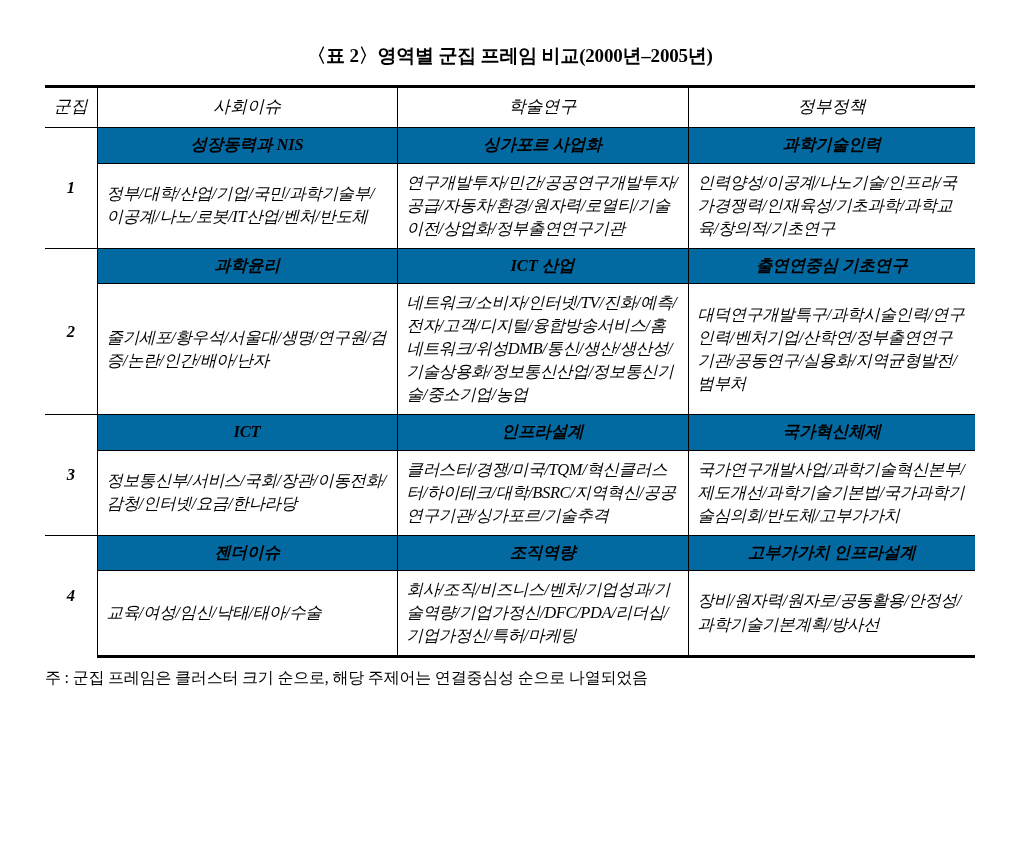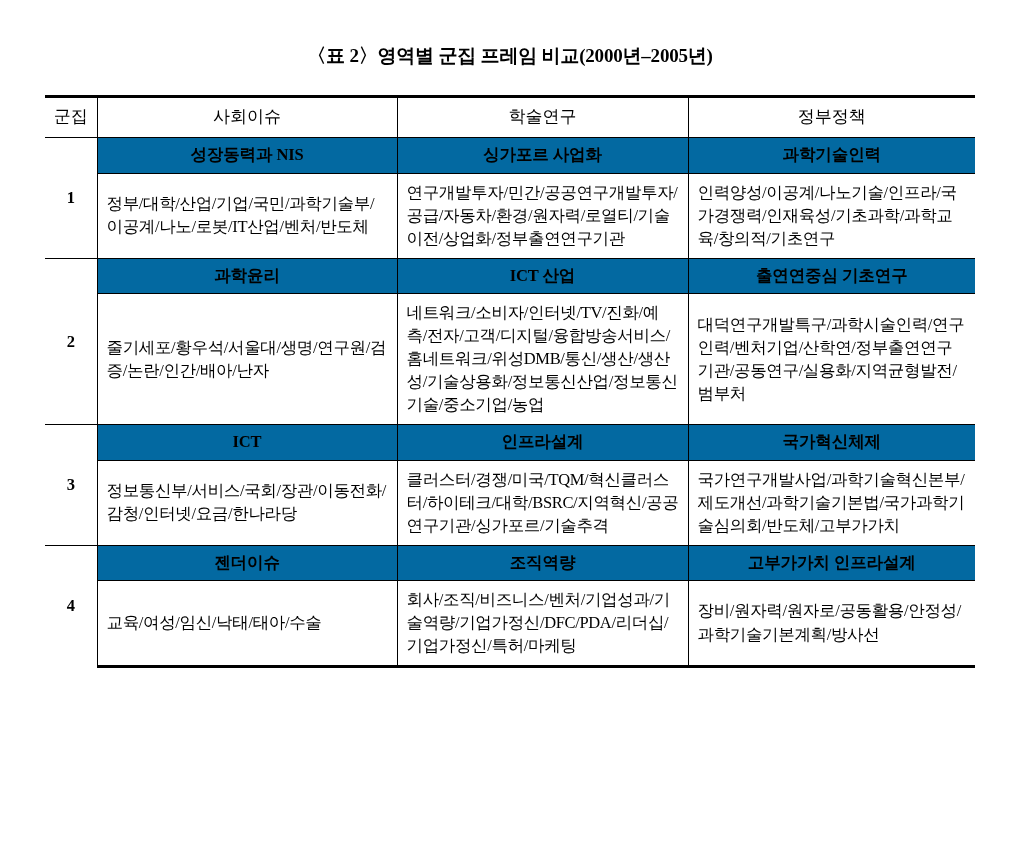--- a/index.html
+++ b/index.html
@@ -24,27 +24,28 @@
     padding: 0 45px;
   }
 
   
   .table-caption {
     text-align: center;
     font-size: 19px;
     font-weight: 700;
     letter-spacing: -0.2px;
     padding-top: 44px;
-    padding-bottom: 26px;
+    padding-bottom: 16px;
     line-height: 1.3;
   }
 
   
   .table-wrap {
     width: 930px;
+    font-style: italic;
   }
 
   table.frame-table {
     width: 930px;
     border-collapse: collapse;
     table-layout: fixed;
     font-size: 16.5px;
     line-height: 1.40;
   }
 
@@ -179,14 +180,15 @@
         </tr>
         <tr class="terms-row last-terms">
           <td class="col-div">교육/여성/임신/낙태/태아/수술</td>
           <td class="col-div">회사/조직/비즈니스/벤처/기업성과/기술역량/기업가정신/DFC/PDA/리더십/기업가정신/특허/마케팅</td>
           <td class="col-div">장비/원자력/원자로/공동활용/안정성/과학기술기본계획/방사선</td>
         </tr>
       </tbody>
     </table>
   </div>
 
+  <div class="table-note">주 : 군집 프레임은 클러스터 크기 순으로, 해당 주제어는 연결중심성 순으로 나열되었음</div>
 
 </div>
 
 </body></html>

